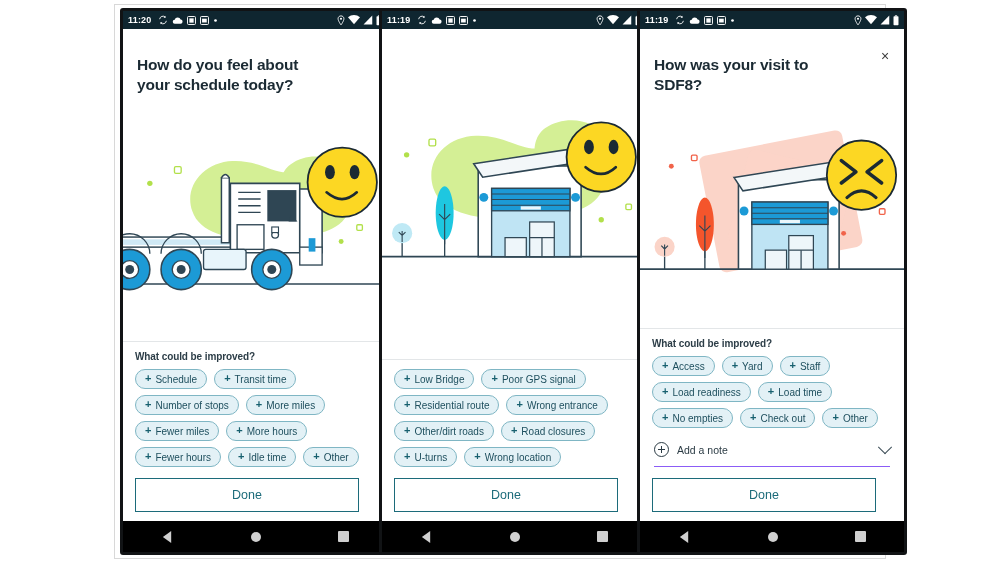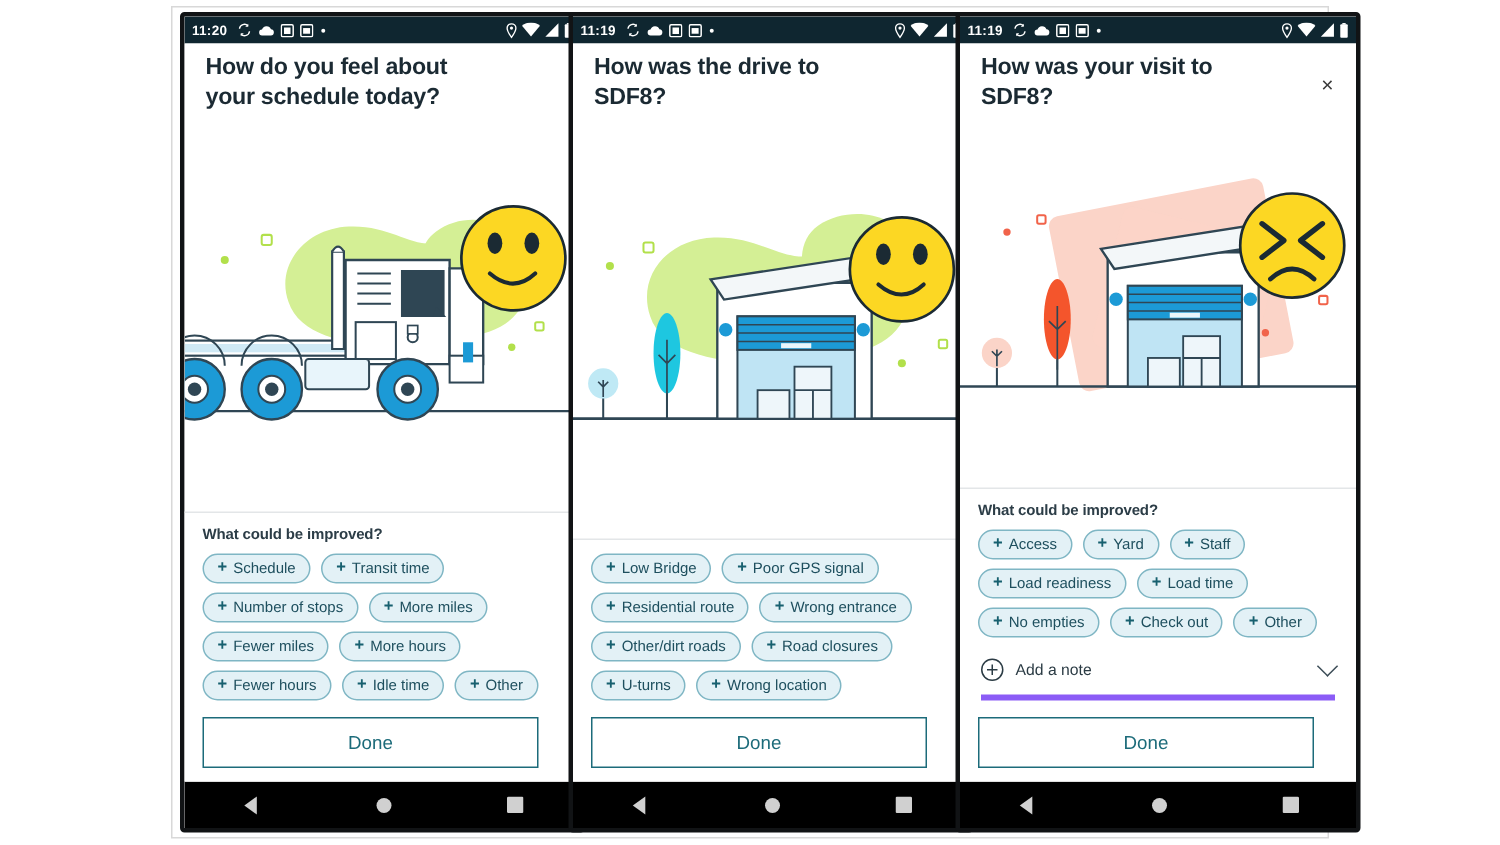--- a/index.html
+++ b/index.html
@@ -66,21 +66,21 @@
     background: #ffffff;
     display: flex;
     flex-direction: column;
     position: relative;
     min-height: 0;
   }
 
   
   .head {
     position: relative;
-    padding: 6px 14px 0 14px;
+    padding: 26px 14px 0 14px;
     flex: 0 0 auto;
   }
   .title {
     font-size: 15.5px;
     font-weight: bold;
     line-height: 1.26;
     color: #1b2a33;
     letter-spacing: -.2px;
     max-width: 175px;
   }
@@ -147,21 +147,21 @@
     top: -.5px;
   }
 
   
   .note-row {
     display: flex;
     align-items: center;
     gap: 8px;
     margin: 14px 2px 0 2px;
     padding-bottom: 9px;
-    border-bottom: 4px solid #8b5cf6;
+    border-bottom: 1px solid #8b5cf6;
     cursor: pointer;
   }
   .note-plus {
     width: 15px; height: 15px;
     border: 1.3px solid #2b3b44;
     border-radius: 50%;
     position: relative;
     flex: 0 0 auto;
   }
   .note-plus:before, .note-plus:after {
@@ -428,23 +428,20 @@
             <path d="M10.2.6v9.8H.6z" fill="#fff"></path>
           </svg>
         <svg class="sb-ic" width="6" height="11" viewBox="0 0 7 12">
             <rect x="2.2" y="0" width="2.6" height="1.2" fill="#fff"></rect>
             <rect x=".6" y="1" width="5.8" height="10.4" rx=".8" fill="#fff"></rect>
           </svg>
       </span>
     </div>
 
     <div class="screen">
-      <div class="head">
-        <div class="title">How was the drive to SDF8?</div>
-      </div>
 
       <div class="illus">
         <svg viewBox="0 0 236 150" preserveAspectRatio="xMidYMid meet">
           <path d="M46 70c-8-24 10-46 38-47 26-1 40 14 58 11 19-3 32-12 48-1 17 11 13 36 0 48-15 14-40 12-62 15-26 4-74 0-82-26z" fill="#d4ef95"></path>
           <path d="M146 16c18-12 45-8 53 9 8 16-2 34-17 40-17 7-36-1-43-15-5-13-3-27 7-34z" fill="#d4ef95"></path>
           <circle cx="22" cy="40" r="2.4" fill="#b2e04b"></circle>
           <rect x="42" y="26" width="6" height="6" rx="1.2" fill="none" stroke="#b2e04b" stroke-width="1.2"></rect>
           <circle cx="196" cy="98" r="2.4" fill="#b2e04b"></circle>
           <rect x="218" y="84" width="5" height="5" rx="1" fill="none" stroke="#b2e04b" stroke-width="1.2"></rect>
 

